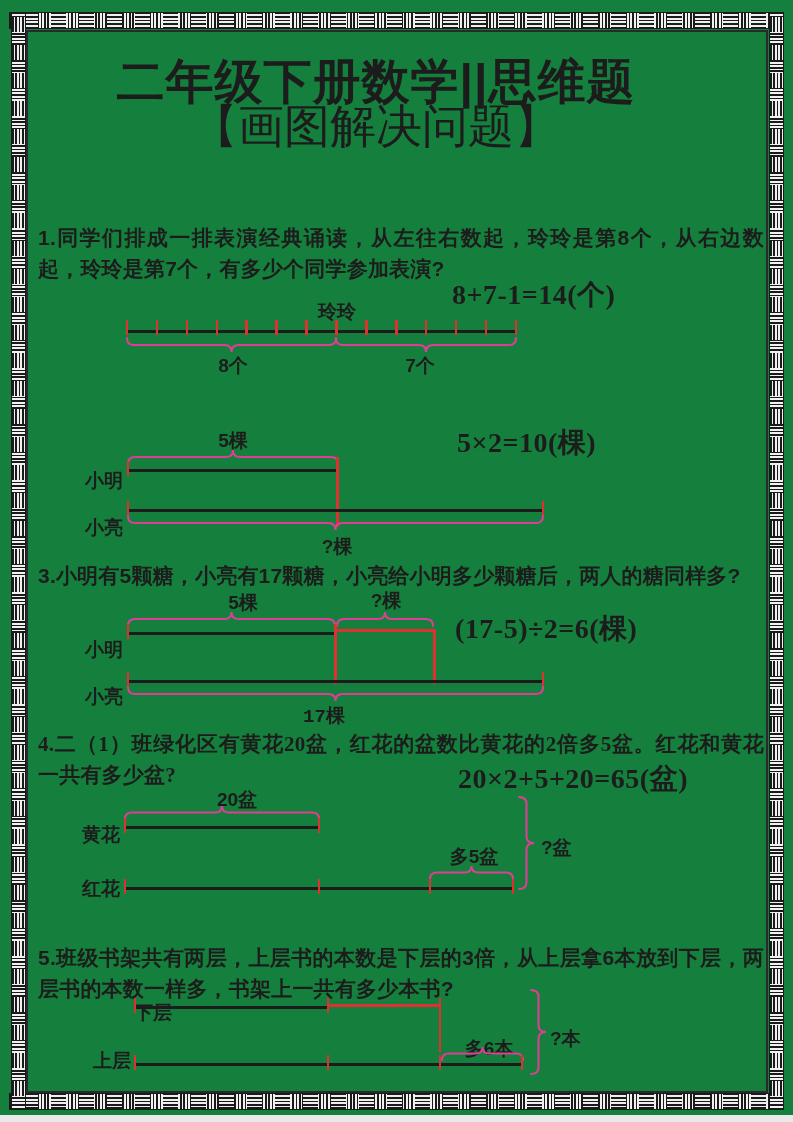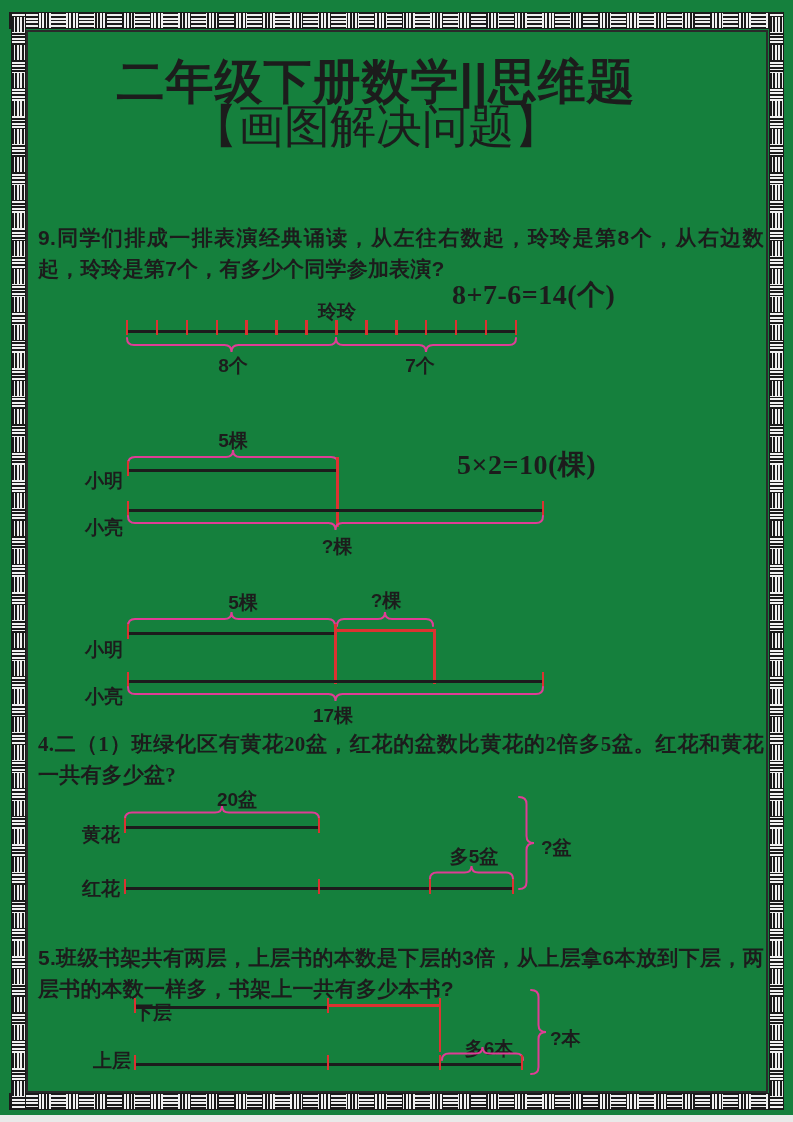--- a/index.html
+++ b/index.html
@@ -49,22 +49,22 @@
   <div class="band band-h" style="left:10px;right:10px;top:13px;height:15px;"></div>
   <div class="band band-h" style="left:10px;right:10px;bottom:13px;height:15px;"></div>
   <div class="band band-v" style="top:13px;bottom:13px;left:12px;width:13px;"></div>
   <div class="band band-v" style="top:13px;bottom:13px;right:10px;width:13px;"></div>
   <div class="inner-line"></div>
   <div class="scan-edge"></div>
 
   <div class="title t1">二年级下册数学||思维题</div>
   <div class="title t2">【画图解决问题】</div>
 
-  <div class="ptext" style="top:222px;">9.同学们排成一排表演经典诵读，从左往右数起，玲玲是第8个，从右边数起，玲玲是第7个，有多少个同学参加表演?</div>
-  <div class="ans" style="left:452px;top:276px;">8+7-6=14(个)</div>
+  <div class="ptext" style="top:222px;">1.同学们排成一排表演经典诵读，从左往右数起，玲玲是第8个，从右边数起，玲玲是第7个，有多少个同学参加表演?</div>
+  <div class="ans" style="left:452px;top:276px;">8+7-1=14(个)</div>
   <div class="dlabel cx" style="left:337px;top:299px;">玲玲</div>
   <div class="hline" style="left:127px;top:330px;width:389px;">
       <div class="tick" style="left: calc(0% - 1.25px);"></div>
       <div class="tick" style="left: calc(7.69231% - 1.25px);"></div>
       <div class="tick" style="left: calc(15.3846% - 1.25px);"></div>
       <div class="tick" style="left: calc(23.0769% - 1.25px);"></div>
       <div class="tick" style="left: calc(30.7692% - 1.25px);"></div>
       <div class="tick" style="left: calc(38.4615% - 1.25px);"></div>
       <div class="tick" style="left: calc(46.1538% - 1.25px);"></div>
       <div class="tick" style="left: calc(53.8462% - 1.25px);"></div>
@@ -81,21 +81,21 @@
       </svg>
     </div>
   <div class="brace" style="left:336px;top:338px;width:180px;height:14px;">
       <svg width="180" height="14" viewBox="0 0 180 14">
         <path d="M0 0 Q0 7 7 7 L83 7 Q90 7 90 14 Q90 7 97 7 L173 7 Q180 7 180 0" fill="none" stroke="currentColor" stroke-width="2" stroke-linecap="round"></path>
       </svg>
     </div>
   <div class="dlabel cx" style="left:233px;top:353px;">8个</div>
   <div class="dlabel cx" style="left:420px;top:353px;">7个</div>
 
-  <div class="ans" style="left:457px;top:446px;">5×2=10(棵)</div>
+  <div class="ans" style="left:457px;top:424px;">5×2=10(棵)</div>
   <div class="dlabel cx" style="left:233px;top:428px;">5棵</div>
   <div class="brace" style="left:128px;top:450px;width:210px;height:14px;">
       <svg width="210" height="14" viewBox="0 0 210 14">
         <path d="M0 14 Q0 7 7 7 L98 7 Q105 7 105 0 Q105 7 112 7 L203 7 Q210 7 210 14" fill="none" stroke="currentColor" stroke-width="2" stroke-linecap="round"></path>
       </svg>
     </div>
   <div class="dlabel" style="left:85px;top:468px;">小明</div>
   <div class="hline" style="left:128px;top:469px;width:210px;"></div>
   <div class="vtick" style="left:126.5px;top:461px;"></div>
   <div class="vline" style="left:336px;top:457px;height:70px;"></div>
@@ -103,20 +103,22 @@
   <div class="hline" style="left:128px;top:509px;width:415px;"></div>
   <div class="vtick" style="left:126.5px;top:501px;"></div>
   <div class="vtick" style="left:541.5px;top:501px;"></div>
   <div class="brace" style="left:128px;top:516px;width:415px;height:14px;">
       <svg width="415" height="14" viewBox="0 0 415 14">
         <path d="M0 0 Q0 7 7 7 L200.5 7 Q207.5 7 207.5 14 Q207.5 7 214.5 7 L408 7 Q415 7 415 0" fill="none" stroke="currentColor" stroke-width="2" stroke-linecap="round"></path>
       </svg>
     </div>
   <div class="dlabel cx" style="left:337px;top:534px;">?棵</div>
 
+  <div class="ptext" style="top:560px;">3.小明有5颗糖，小亮有17颗糖，小亮给小明多少颗糖后，两人的糖同样多?</div>
+  <div class="ans" style="left:455px;top:610px;">(17-5)÷2=6(棵)</div>
   <div class="dlabel cx" style="left:243px;top:590px;">5棵</div>
   <div class="dlabel cx" style="left:386px;top:588px;">?棵</div>
   <div class="brace" style="left:128px;top:612px;width:207px;height:14px;">
       <svg width="207" height="14" viewBox="0 0 207 14">
         <path d="M0 14 Q0 7 7 7 L96.5 7 Q103.5 7 103.5 0 Q103.5 7 110.5 7 L200 7 Q207 7 207 14" fill="none" stroke="currentColor" stroke-width="2" stroke-linecap="round"></path>
       </svg>
     </div>
   <div class="brace" style="left:337px;top:612px;width:96px;height:14px;">
       <svg width="96" height="14" viewBox="0 0 96 14">
         <path d="M0 14 Q0 7 7 7 L41 7 Q48 7 48 0 Q48 7 55 7 L89 7 Q96 7 96 14" fill="none" stroke="currentColor" stroke-width="2" stroke-linecap="round"></path>
@@ -130,23 +132,24 @@
   <div class="vline" style="left:433px;top:629px;height:55px;"></div>
   <div class="dlabel" style="left:85px;top:684px;">小亮</div>
   <div class="hline" style="left:128px;top:680px;width:415px;"></div>
   <div class="vtick" style="left:126.5px;top:672px;"></div>
   <div class="vtick" style="left:541.5px;top:672px;"></div>
   <div class="brace" style="left:128px;top:687px;width:415px;height:14px;">
       <svg width="415" height="14" viewBox="0 0 415 14">
         <path d="M0 0 Q0 7 7 7 L200.5 7 Q207.5 7 207.5 14 Q207.5 7 214.5 7 L408 7 Q415 7 415 0" fill="none" stroke="currentColor" stroke-width="2" stroke-linecap="round"></path>
       </svg>
     </div>
-  <div class="dlabel cx" style="left:333px;top:703px;">17棵</div>
+  <div class="dlabel cx" style="left:324px;top:703px;font-family:Liberation Mono, monospace;">17棵</div>
 
   <div class="ptext" style="top:729px;font-family:Liberation Serif, serif;">4.二（1）班绿化区有黄花20盆，红花的盆数比黄花的2倍多5盆。红花和黄花一共有多少盆?</div>
+  <div class="ans" style="left:458px;top:760px;">20×2+5+20=65(盆)</div>
   <div class="dlabel cx" style="left:237px;top:787px;">20盆</div>
   <div class="brace" style="left:125px;top:806px;width:194px;height:13px;">
       <svg width="194" height="13" viewBox="0 0 194 13">
         <path d="M0 13 Q0 6.5 7 6.5 L90 6.5 Q97 6.5 97 0 Q97 6.5 104 6.5 L187 6.5 Q194 6.5 194 13" fill="none" stroke="currentColor" stroke-width="2" stroke-linecap="round"></path>
       </svg>
     </div>
   <div class="dlabel" style="left:82px;top:822px;">黄花</div>
   <div class="hline" style="left:125px;top:826px;width:194px;"></div>
   <div class="vtick" style="left:123.5px;top:818px;"></div>
   <div class="vtick" style="left:317.5px;top:818px;"></div>

